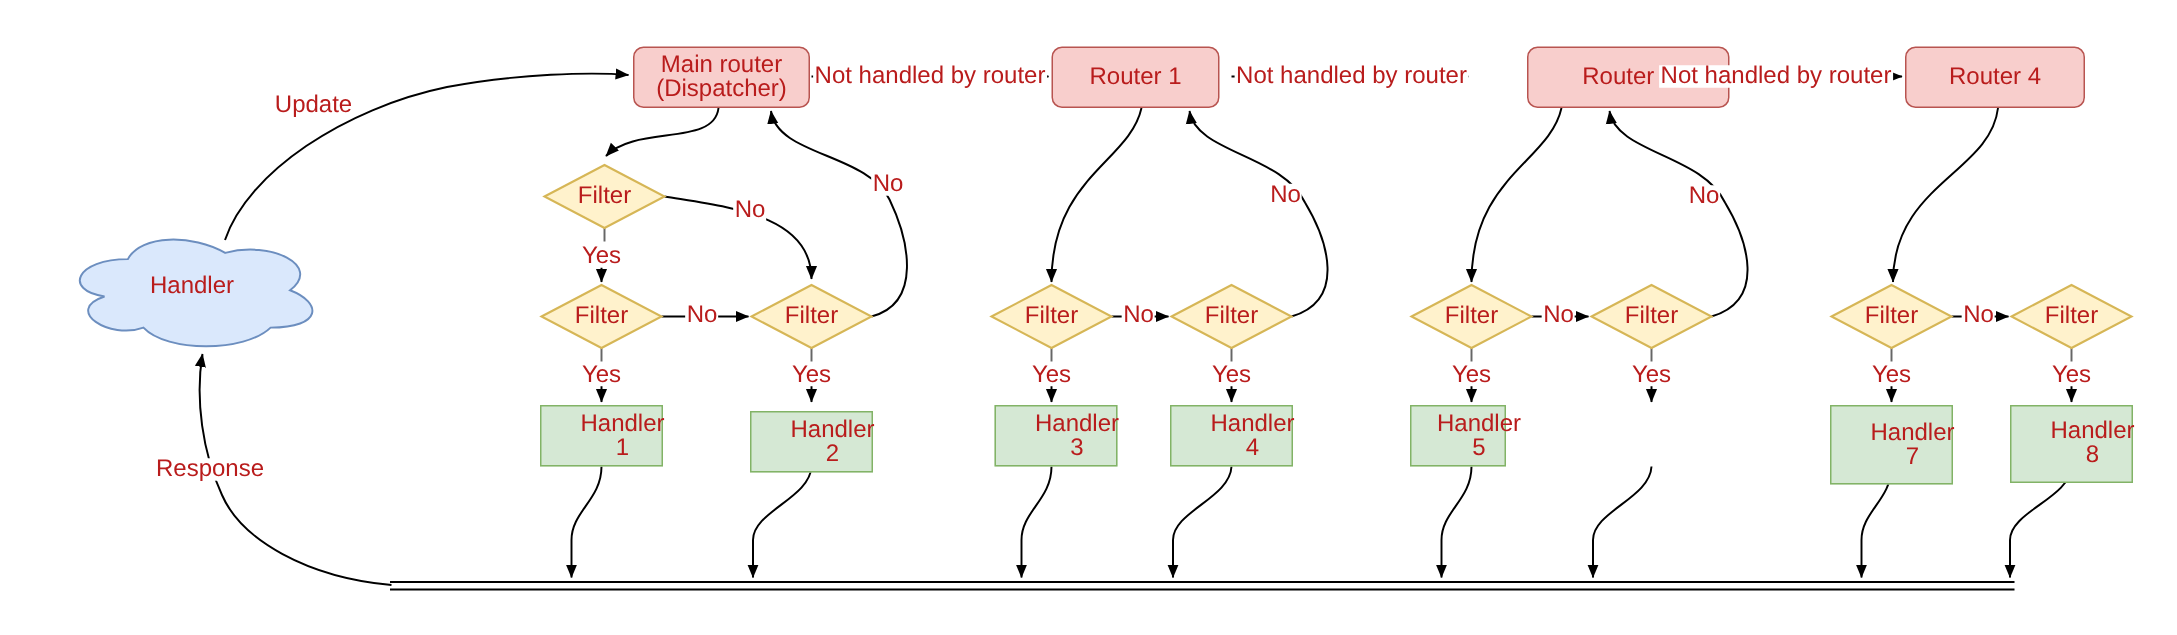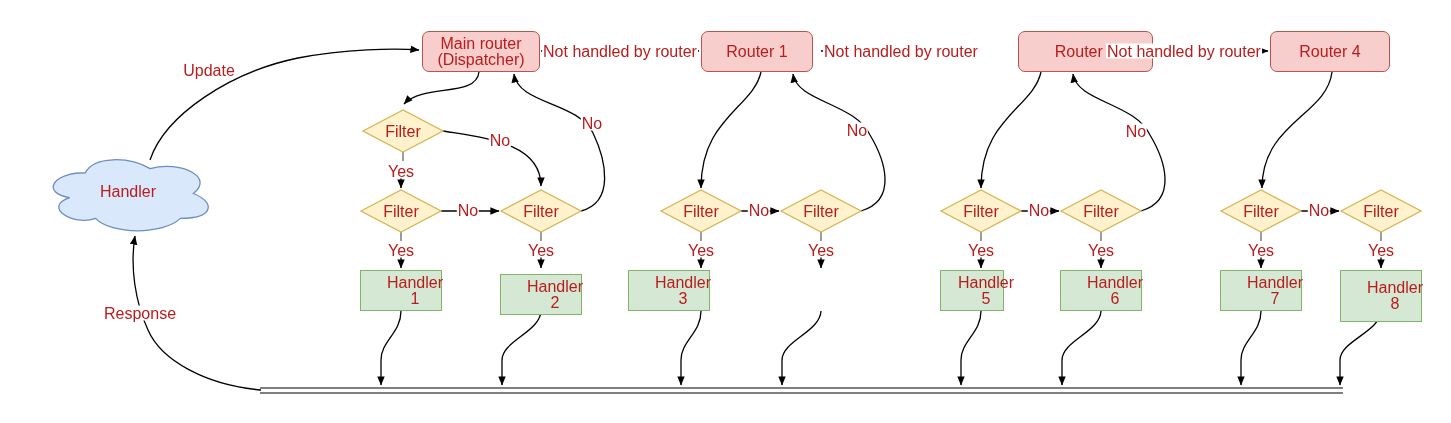--- a/index.html
+++ b/index.html
@@ -112,30 +112,30 @@
   <div class="node router" style="left:1270px;top:31px;width:120px;height:41px">
     <span>Router 4</span>
   </div>
 
   <div class="node handler" style="left:360px;top:270px;width:82px;height:41px">
       <span>Handler 1</span>
     </div>
   <div class="node handler" style="left:500px;top:274px;width:82px;height:41px">
       <span>Handler 2</span>
     </div>
-  <div class="node handler" style="left:628px;top:270px;width:82px;height:41px">
+  <div class="node handler" style="left:663px;top:270px;width:82px;height:41px">
       <span>Handler 3</span>
+    </div>
+  <div class="node handler" style="left:780px;top:270px;width:82px;height:41px">
+      <span>Handler 4</span>
     </div>
   <div class="node handler" style="left:940px;top:270px;width:64px;height:41px">
       <span>Handler 5</span>
     </div>
-  <div class="node handler" style="left:1060px;top:270px;width:82px;height:41px">
-      <span>Handler 6</span>
-    </div>
-  <div class="node handler" style="left:1220px;top:270px;width:82px;height:41px">
+  <div class="node handler" style="left:1220px;top:270px;width:82px;height:53px">
       <span>Handler 7</span>
     </div>
   <div class="node handler" style="left:1340px;top:270px;width:82px;height:52px">
       <span>Handler 8</span>
     </div>
 
   <span class="lbl on-shape" style="left:128px;top:191px">Handler</span>
 
   <span class="lbl on-shape" style="left:403px;top:131px">Filter</span>
   <span class="lbl on-shape" style="left:401px;top:211px">Filter</span>

